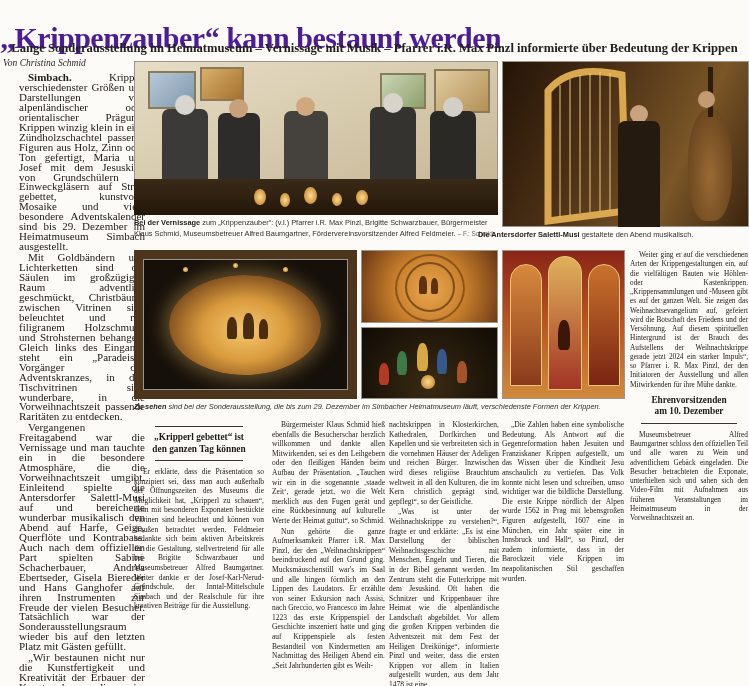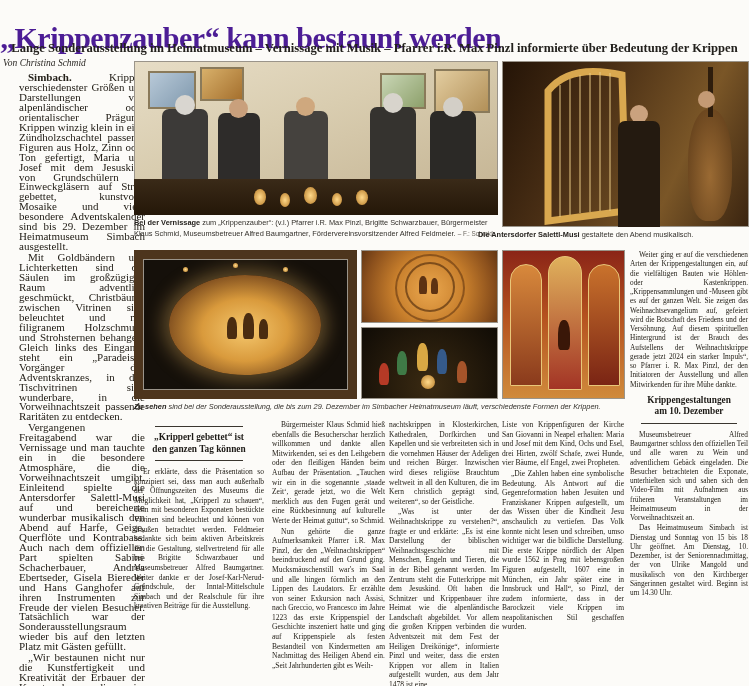--- a/index.html
+++ b/index.html
@@ -173,31 +173,29 @@
   </div>
   <p>Er erklärte, dass die Präsentation so konzipiert sei, dass man auch außerhalb der Öffnungszeiten des Museums die Möglichkeit hat, „Kripperl zu schauen“, denn mit besonderen Exponaten bestückte Vitrinen sind beleuchtet und können von draußen betrachtet werden. Feldmeier bedankte sich beim aktiven Arbeitskreis für die Gestaltung, stellvertretend für alle bei Brigitte Schwarzbauer und Museumsbetreuer Alfred Baumgartner. Weiter dankte er der Josef-Karl-Nerud-Grundschule, der Inntal-Mittelschule Simbach und der Realschule für ihre kreativen Beiträge für die Ausstellung.</p>
 </div>
 
 <div id="col3" class="abs col">
   <p>Bürgermeister Klaus Schmid hieß ebenfalls die Besucherschar herzlich willkommen und dankte allen Mitwirkenden, sei es den Leihgebern oder den fleißigen Händen beim Aufbau der Präsentation. „Tauchen wir ein in die sogenannte ‚staade Zeit‘, gerade jetzt, wo die Welt merklich aus den Fugen gerät und eine Rückbesinnung auf kulturelle Werte der Heimat guttut“, so Schmid.</p>
   <p>Nun gehörte die ganze Aufmerksamkeit Pfarrer i.R. Max Pinzl, der den „Weihnachtskrippen“ beeindruckend auf den Grund ging. Mucksmäuschenstill war's im Saal und alle hingen förmlich an den Lippen des Laudators. Er erzählte von seiner Exkursion nach Assisi, nach Greccio, wo Francesco im Jahre 1223 das erste Krippenspiel der Geschichte inszeniert hatte und ging auf Krippenspiele als festen Bestandteil von Kindermetten am Nachmittag des Heiligen Abend ein. „Seit Jahrhunderten gibt es Weih-</p>
 </div>
 
 <div id="col4" class="abs col">
-  <p class="cont">nachtskrippen in Klosterkirchen, Kathedralen, Dorfkirchen und Kapellen und sie verbreiteten sich in die vornehmen Häuser der Adeligen und reichen Bürger. Inzwischen wird dieses religiöse Brauchtum weltweit in all den Kulturen, die im Kern christlich geprägt sind, weiteren“, so der Geistliche.</p>
+  <p class="cont">nachtskrippen in Klosterkirchen, Kathedralen, Dorfkirchen und Kapellen und sie verbreiteten sich in die vornehmen Häuser der Adeligen und reichen Bürger. Inzwischen wird dieses religiöse Brauchtum weltweit in all den Kulturen, die im Kern christlich geprägt sind, gepflegt“, so der Geistliche.</p>
   <p>„Was ist unter der Weihnachtskrippe zu verstehen?“, fragte er und erklärte: „Es ist eine Darstellung der biblischen Weihnachtsgeschichte mit Menschen, Engeln und Tieren, die in der Bibel genannt werden. Im Zentrum steht die Futterkrippe mit dem Jesuskind. Oft haben die Schnitzer und Krippenbauer ihre Heimat wie die alpenländische Landschaft abgebildet. Vor allem die großen Krippen verbinden die Adventszeit mit dem Fest der Heiligen Dreikönige“, informierte Pinzl und weiter, dass die ersten Krippen vor allem in Italien aufgestellt wurden, aus dem Jahr 1478 ist eine</p>
 </div>
 
 <div id="col5" class="abs col">
-  <p class="cont">Liste von Krippenfiguren der Kirche San Giovanni in Neapel erhalten: Maria und Josef mit dem Kind, Ochs und Esel, drei Hirten, zwölf Schafe, zwei Hunde, vier Bäume, elf Engel, zwei Propheten.</p>
   <p>„Die Zahlen haben eine symbolische Bedeutung. Als Antwort auf die Gegenreformation haben Jesuiten und Franziskaner Krippen aufgestellt, um das Wissen über die Kindheit Jesu anschaulich zu vertiefen. Das Volk konnte nicht lesen und schreiben, umso wichtiger war die bildliche Darstellung. Die erste Krippe nördlich der Alpen wurde 1562 in Prag mit lebensgroßen Figuren aufgestellt, 1607 eine in München, ein Jahr später eine in Innsbruck und Hall“, so Pinzl, der zudem informierte, dass in der Barockzeit viele Krippen im neapolitanischen Stil geschaffen wurden.</p>
 </div>
 
 <div id="col6" class="abs col">
   <p>Weiter ging er auf die verschiedenen Arten der Krippengestaltungen ein, auf die vielfältigen Bauten wie Höhlen- oder Kastenkrippen. „Krippensammlungen und -Museen gibt es auf der ganzen Welt. Sie zeigen das Weihnachtsevangelium auf, gefeiert wird die Botschaft des Friedens und der Versöhnung. Auf diesem spirituellen Hintergrund ist der Brauch des Aufstellens der Weihnachtskrippe gerade jetzt 2024 ein starker Impuls“, so Pfarrer i. R. Max Pinzl, der den Initiatoren der Ausstellung und allen Mitwirkenden für ihre Mühe dankte.</p>
   <div class="subhead-block">
-    <div class="subhead-line">Krippengestaltungen</div>
+    <div class="subhead-line">Ehrenvorsitzenden</div>
     <div class="subhead-line">am 10. Dezember</div>
     <div class="rule wide"></div>
   </div>
   <p>Museumsbetreuer Alfred Baumgartner schloss den offiziellen Teil und alle waren zu Wein und adventlichem Gebäck eingeladen. Die Besucher betrachteten die Exponate, unterhielten sich und sahen sich den Video-Film mit Aufnahmen aus früheren Veranstaltungen im Heimatmuseum in der Vorweihnachtszeit an.</p>
-  <p>Das Heimatmuseum Simbach ist Dienstag und Sonntag von 15 bis 18 Uhr geöffnet. Am Dienstag, 10. Dezember, ist der Seniorennachmittag, der von Ulrike Mangold und musikalisch von den Kirchberger Sängerinnen gestaltet wird. Beginn ist um 14.30 Uhr.</p>
 </div>
 
 </body></html>

